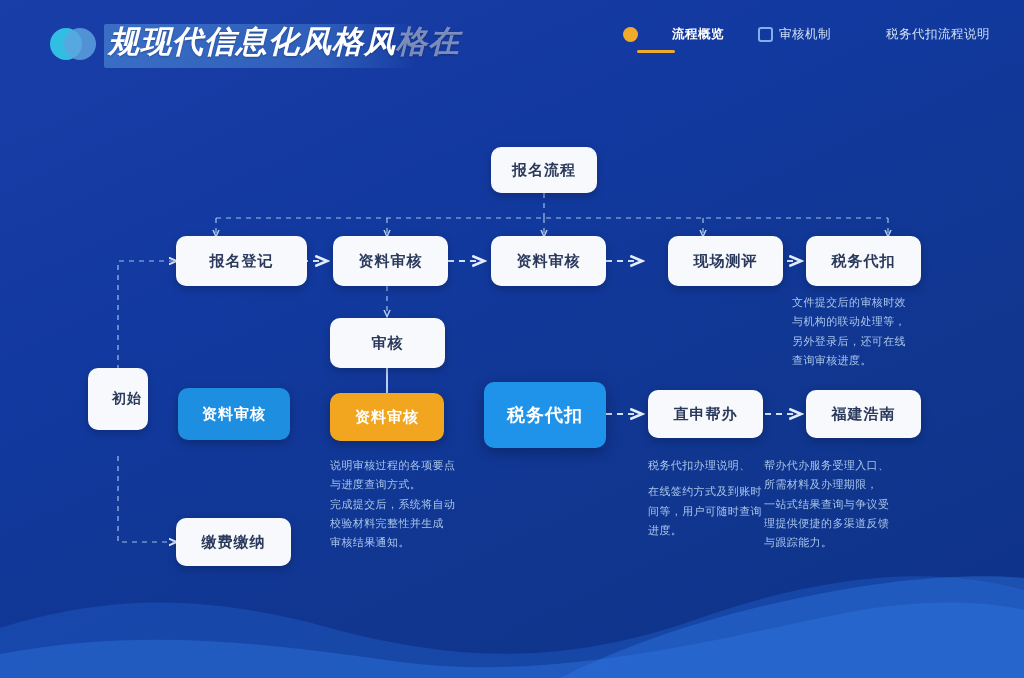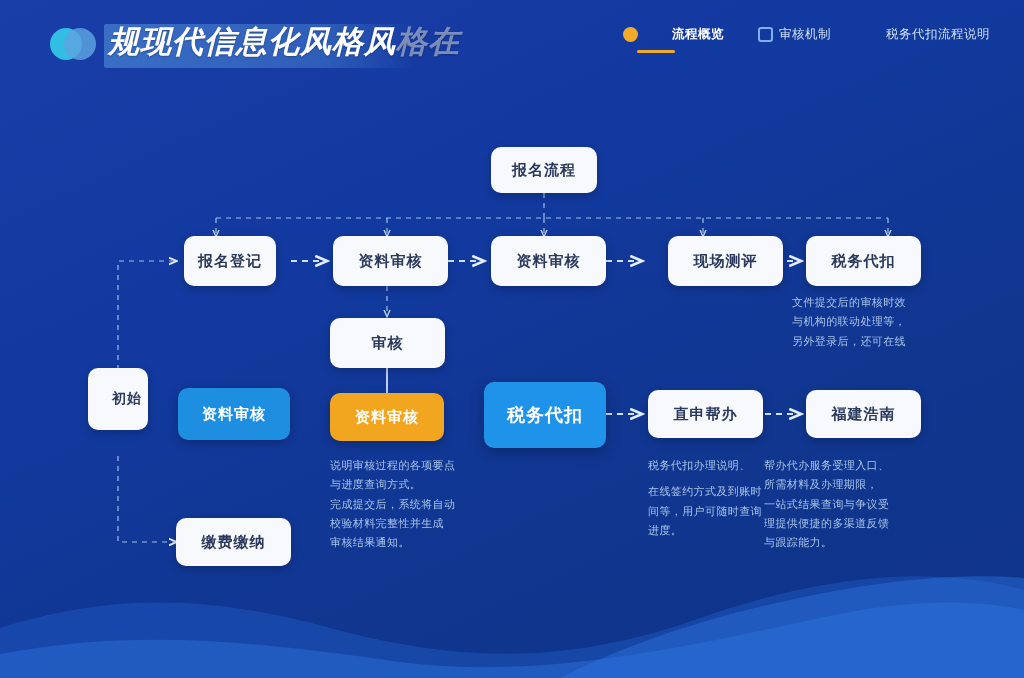--- a/index.html
+++ b/index.html
@@ -283,21 +283,21 @@
     </svg>
 
     <div class="node white" style="left:491px; top:59px; width:106px; height:46px;">
       <span>报名流程</span>
     </div>
 
     <div class="node white small" style="left:88px; top:280px; width:60px; height:62px;padding-left:18px;">
       <span>初始</span>
     </div>
 
-    <div class="node white" style="left:184px; top:148px; width:92px; height:50px;">
+    <div class="node white" style="left:176px; top:148px; width:131px; height:50px;">
       <span>报名登记</span>
     </div>
     <div class="node white" style="left:333px; top:148px; width:115px; height:50px;">
       <span>资料审核</span>
     </div>
     <div class="node white" style="left:491px; top:148px; width:115px; height:50px;">
       <span>资料审核</span>
     </div>
     <div class="node white" style="left:668px; top:148px; width:115px; height:50px;">
       <span>现场测评</span>
@@ -327,20 +327,21 @@
     </div>
 
     <div class="node white" style="left:176px; top:430px; width:115px; height:48px;">
       <span>缴费缴纳</span>
     </div>
 
     <div class="para" style="left:792px; top:205px; width:150px;">
       <p>文件提交后的审核时效</p>
       <p style="margin-top:0">与机构的联动处理等，</p>
       <p style="margin-top:0">另外登录后，还可在线</p>
+      <p style="margin-top:0">查询审核进度。</p>
     </div>
 
     <div class="para" style="left:330px; top:368px; width:140px;">
       <p>说明审核过程的各项要点</p>
       <p style="margin-top:0">与进度查询方式。</p>
       <p style="margin-top:0">完成提交后，系统将自动</p>
       <p style="margin-top:0">校验材料完整性并生成</p>
       <p style="margin-top:0">审核结果通知。</p>
     </div>
 

